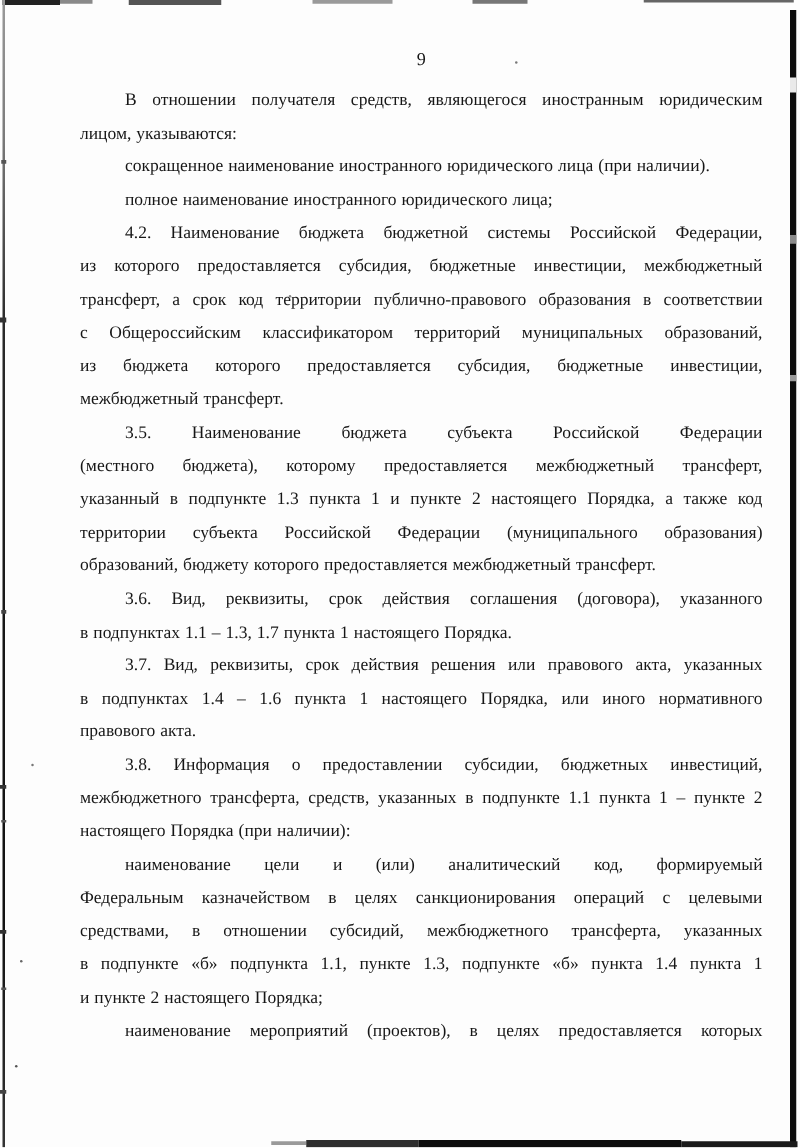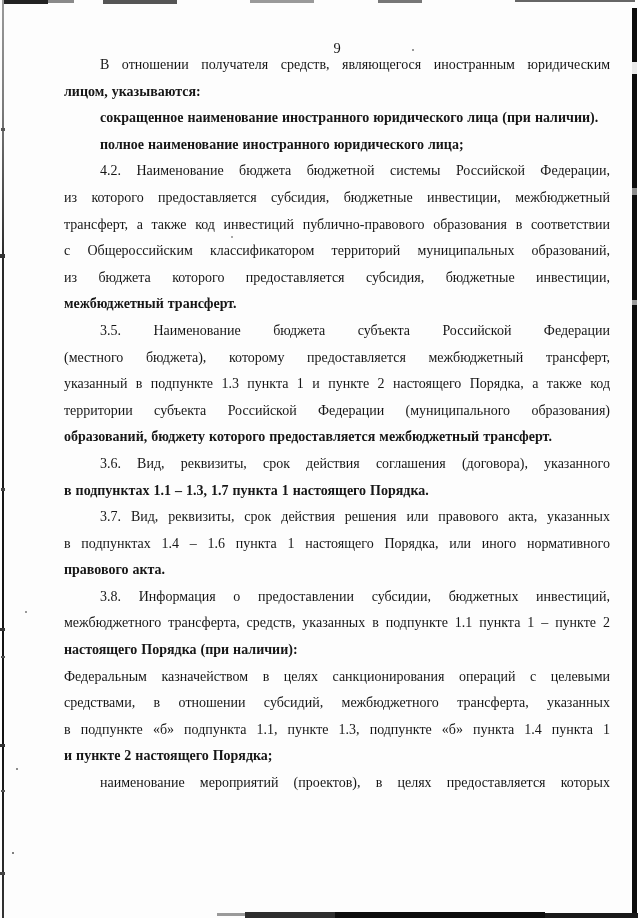--- a/index.html
+++ b/index.html
@@ -16,37 +16,37 @@
     position: absolute;
     top: 38px;
     left: 64px;
     width: 546px;
     text-align: center;
     font-size: 14.5px;
     line-height: 20px;
   }
   .content {
     position: absolute;
-    top: 52px;
+    top: 68px;
     left: 64px;
     width: 546px;
   }
   .paragraph { margin: 0; padding: 0; }
   .line {
     font-size: 14px;
     line-height: 26.6px;
     height: 26.6px;
     text-align: justify;
     text-align-last: justify;
     word-spacing: 0.5px;
     white-space: normal;
     overflow: hidden;
   }
   .line.indent { padding-left: 36px; }
-  .line.last { text-align: right; text-align-last: left; font-weight: bold; }
+  .line.last { text-align: right; text-align-last: left; }
   
   .art { position: absolute; pointer-events: none; }
   .left-line {
     left: 2px; top: 0; width: 2px; height: 918px;
     background: linear-gradient(to bottom,
       #9a9a9a 0%, #7a7a7a 12%, #2a2a2a 28%, #161616 55%, #111 80%, #333 100%);
   }
   .right-bar { left: 632px; top: 8px; width: 5px; height: 910px; background: #0c0c0c; }
   .speck { border-radius: 50%; }
 </style>
@@ -97,21 +97,21 @@
       </div>
       <div class="paragraph">
         <div class="line indent last">сокращенное наименование иностранного юридического лица (при наличии).</div>
       </div>
       <div class="paragraph">
         <div class="line indent last">полное наименование иностранного юридического лица;</div>
       </div>
       <div class="paragraph">
         <div class="line indent">4.2. Наименование бюджета бюджетной системы Российской Федерации,</div>
         <div class="line">из которого предоставляется субсидия, бюджетные инвестиции, межбюджетный</div>
-        <div class="line">трансферт, а также код инвестиций публично-правового образования в соответствии</div>
+        <div class="line">трансферт, а срок код территории публично-правового образования в соответствии</div>
         <div class="line">с Общероссийским классификатором территорий муниципальных образований,</div>
         <div class="line">из бюджета которого предоставляется субсидия, бюджетные инвестиции,</div>
         <div class="line last">межбюджетный трансферт.</div>
       </div>
       <div class="paragraph">
         <div class="line indent">3.5. Наименование бюджета субъекта Российской Федерации</div>
         <div class="line">(местного бюджета), которому предоставляется межбюджетный трансферт,</div>
         <div class="line">указанный в подпункте 1.3 пункта 1 и пункте 2 настоящего Порядка, а также код</div>
         <div class="line">территории субъекта Российской Федерации (муниципального образования)</div>
         <div class="line last">образований, бюджету которого предоставляется межбюджетный трансферт.</div>
@@ -124,20 +124,21 @@
         <div class="line indent">3.7. Вид, реквизиты, срок действия решения или правового акта, указанных</div>
         <div class="line">в подпунктах 1.4 – 1.6 пункта 1 настоящего Порядка, или иного нормативного</div>
         <div class="line last">правового акта.</div>
       </div>
       <div class="paragraph">
         <div class="line indent">3.8. Информация о предоставлении субсидии, бюджетных инвестиций,</div>
         <div class="line">межбюджетного трансферта, средств, указанных в подпункте 1.1 пункта 1 – пункте 2</div>
         <div class="line last">настоящего Порядка (при наличии):</div>
       </div>
       <div class="paragraph">
+        <div class="line indent">наименование цели и (или) аналитический код, формируемый</div>
         <div class="line">Федеральным казначейством в целях санкционирования операций с целевыми</div>
         <div class="line">средствами, в отношении субсидий, межбюджетного трансферта, указанных</div>
         <div class="line">в подпункте «б» подпункта 1.1, пункте 1.3, подпункте «б» пункта 1.4 пункта 1</div>
         <div class="line last">и пункте 2 настоящего Порядка;</div>
       </div>
       <div class="paragraph">
         <div class="line indent">наименование мероприятий (проектов), в целях предоставляется которых</div>
       </div>
     </div>
 

